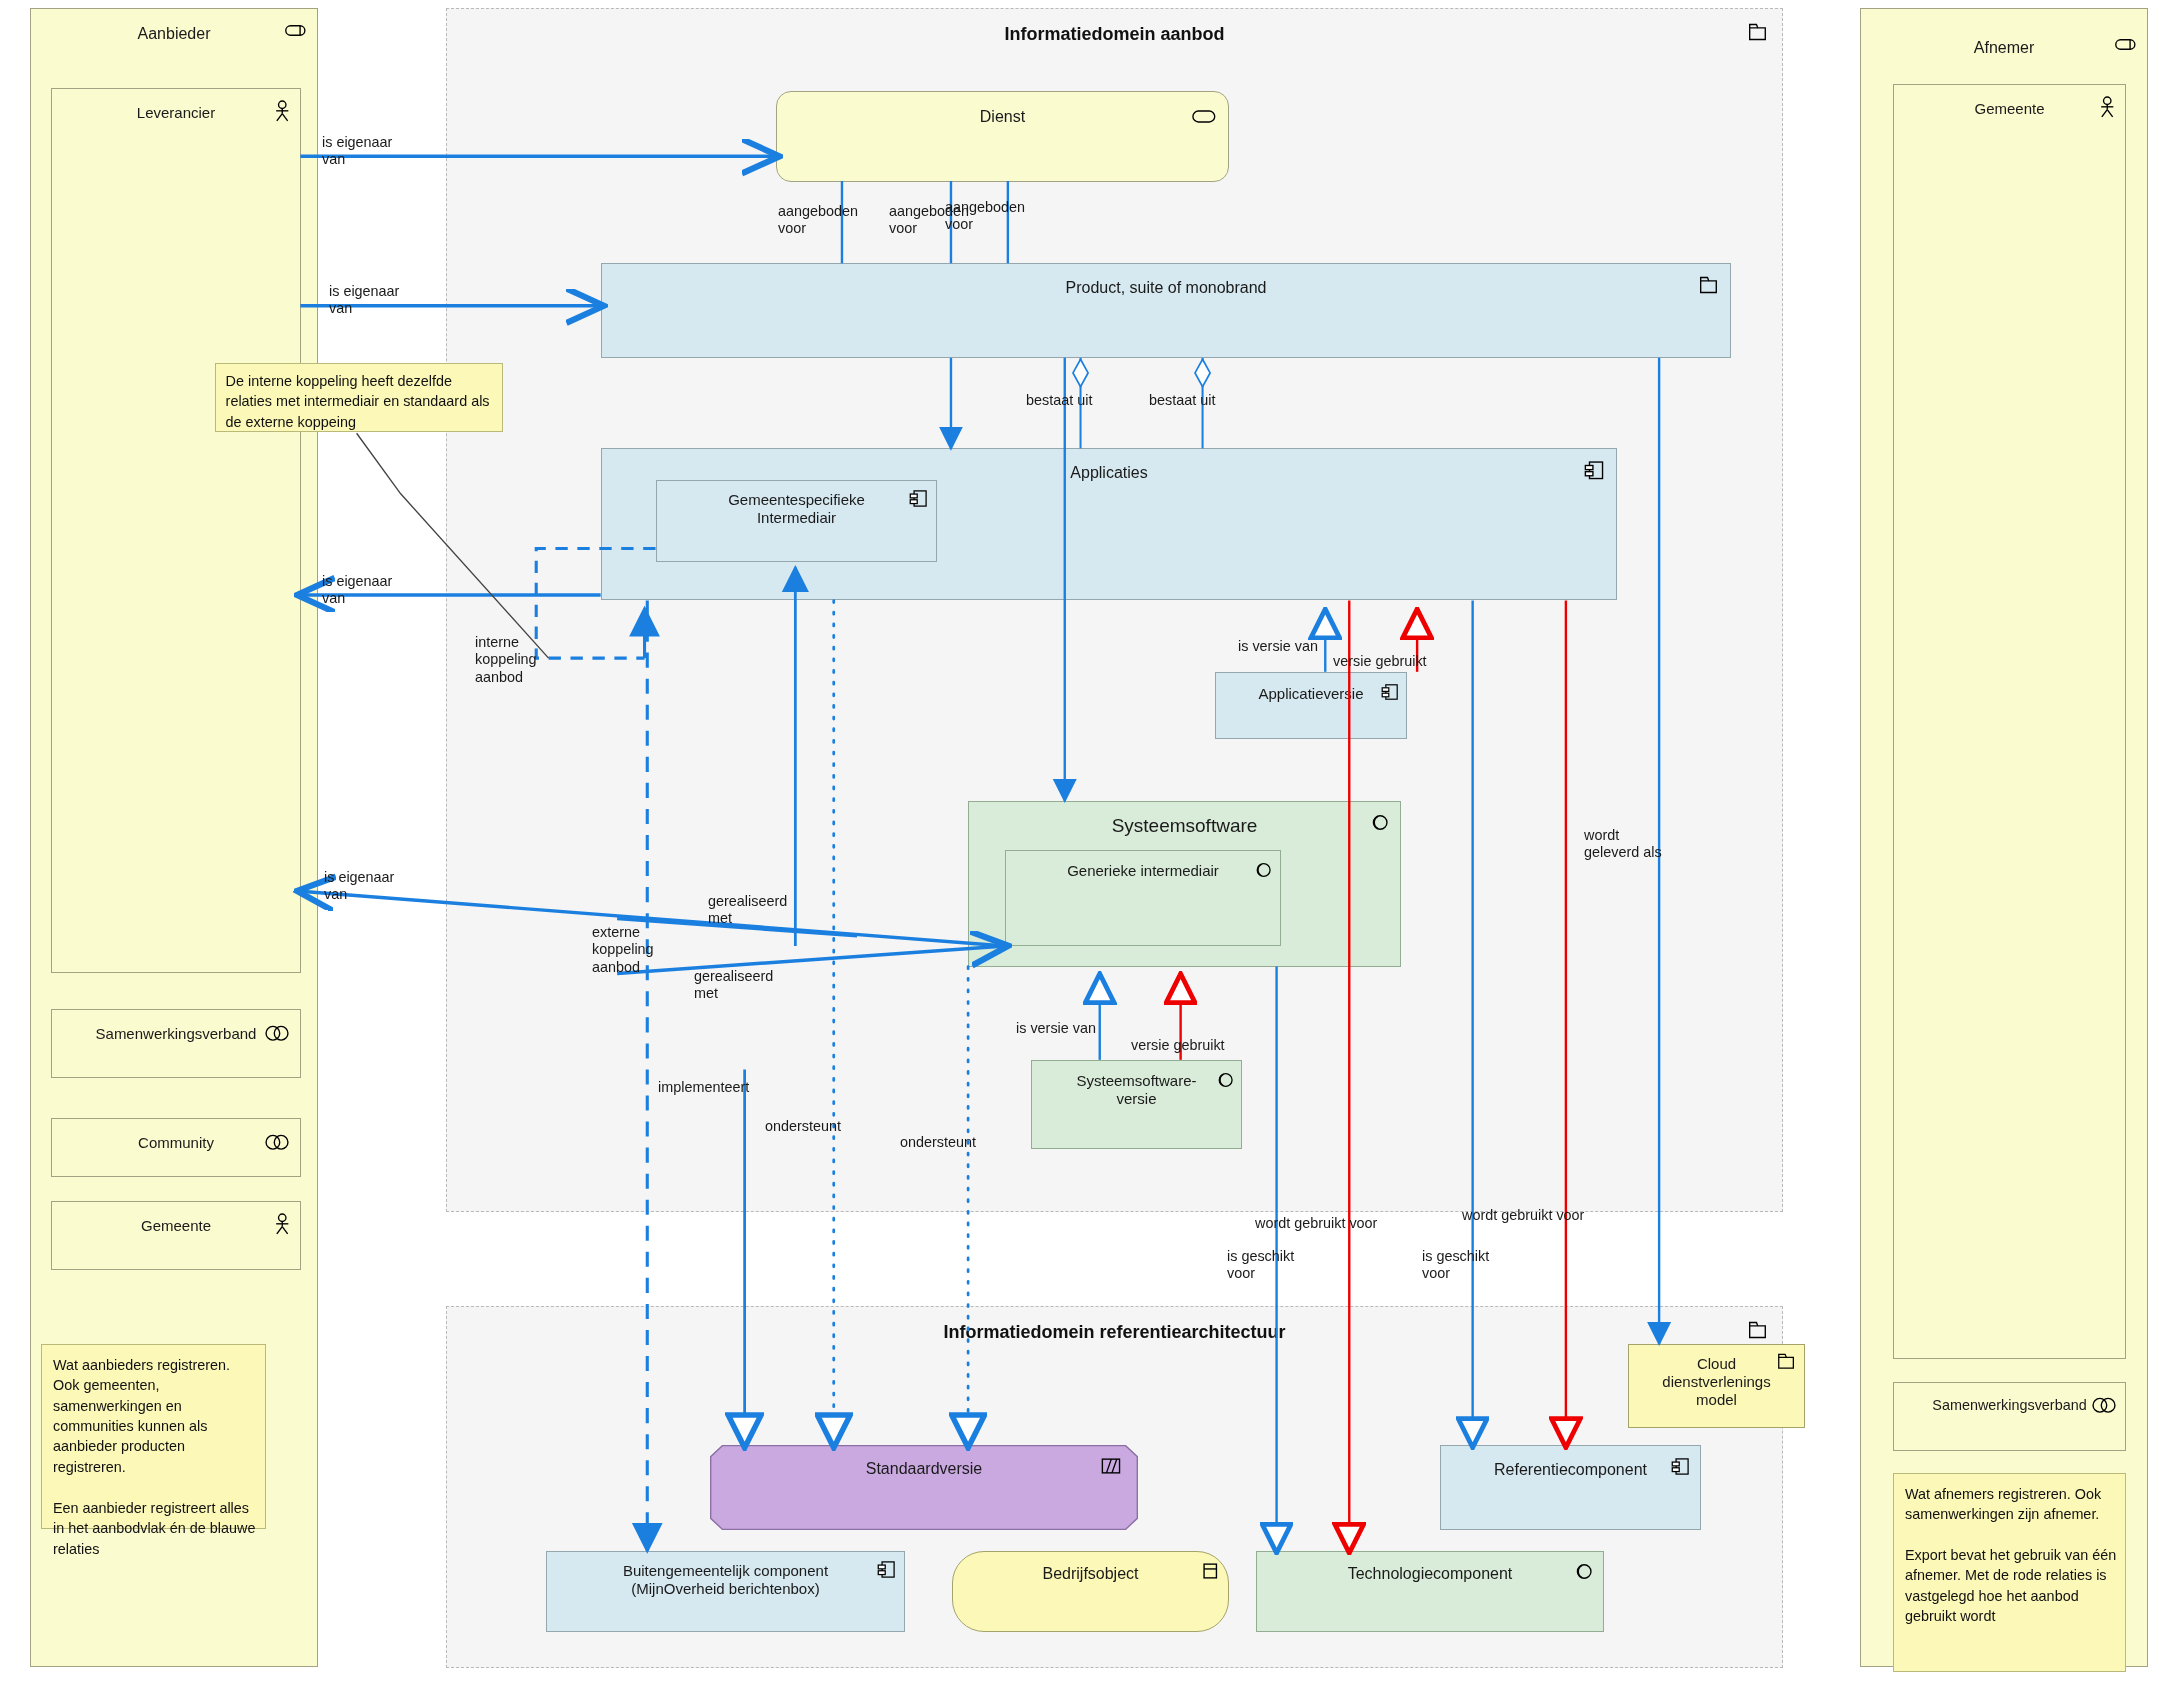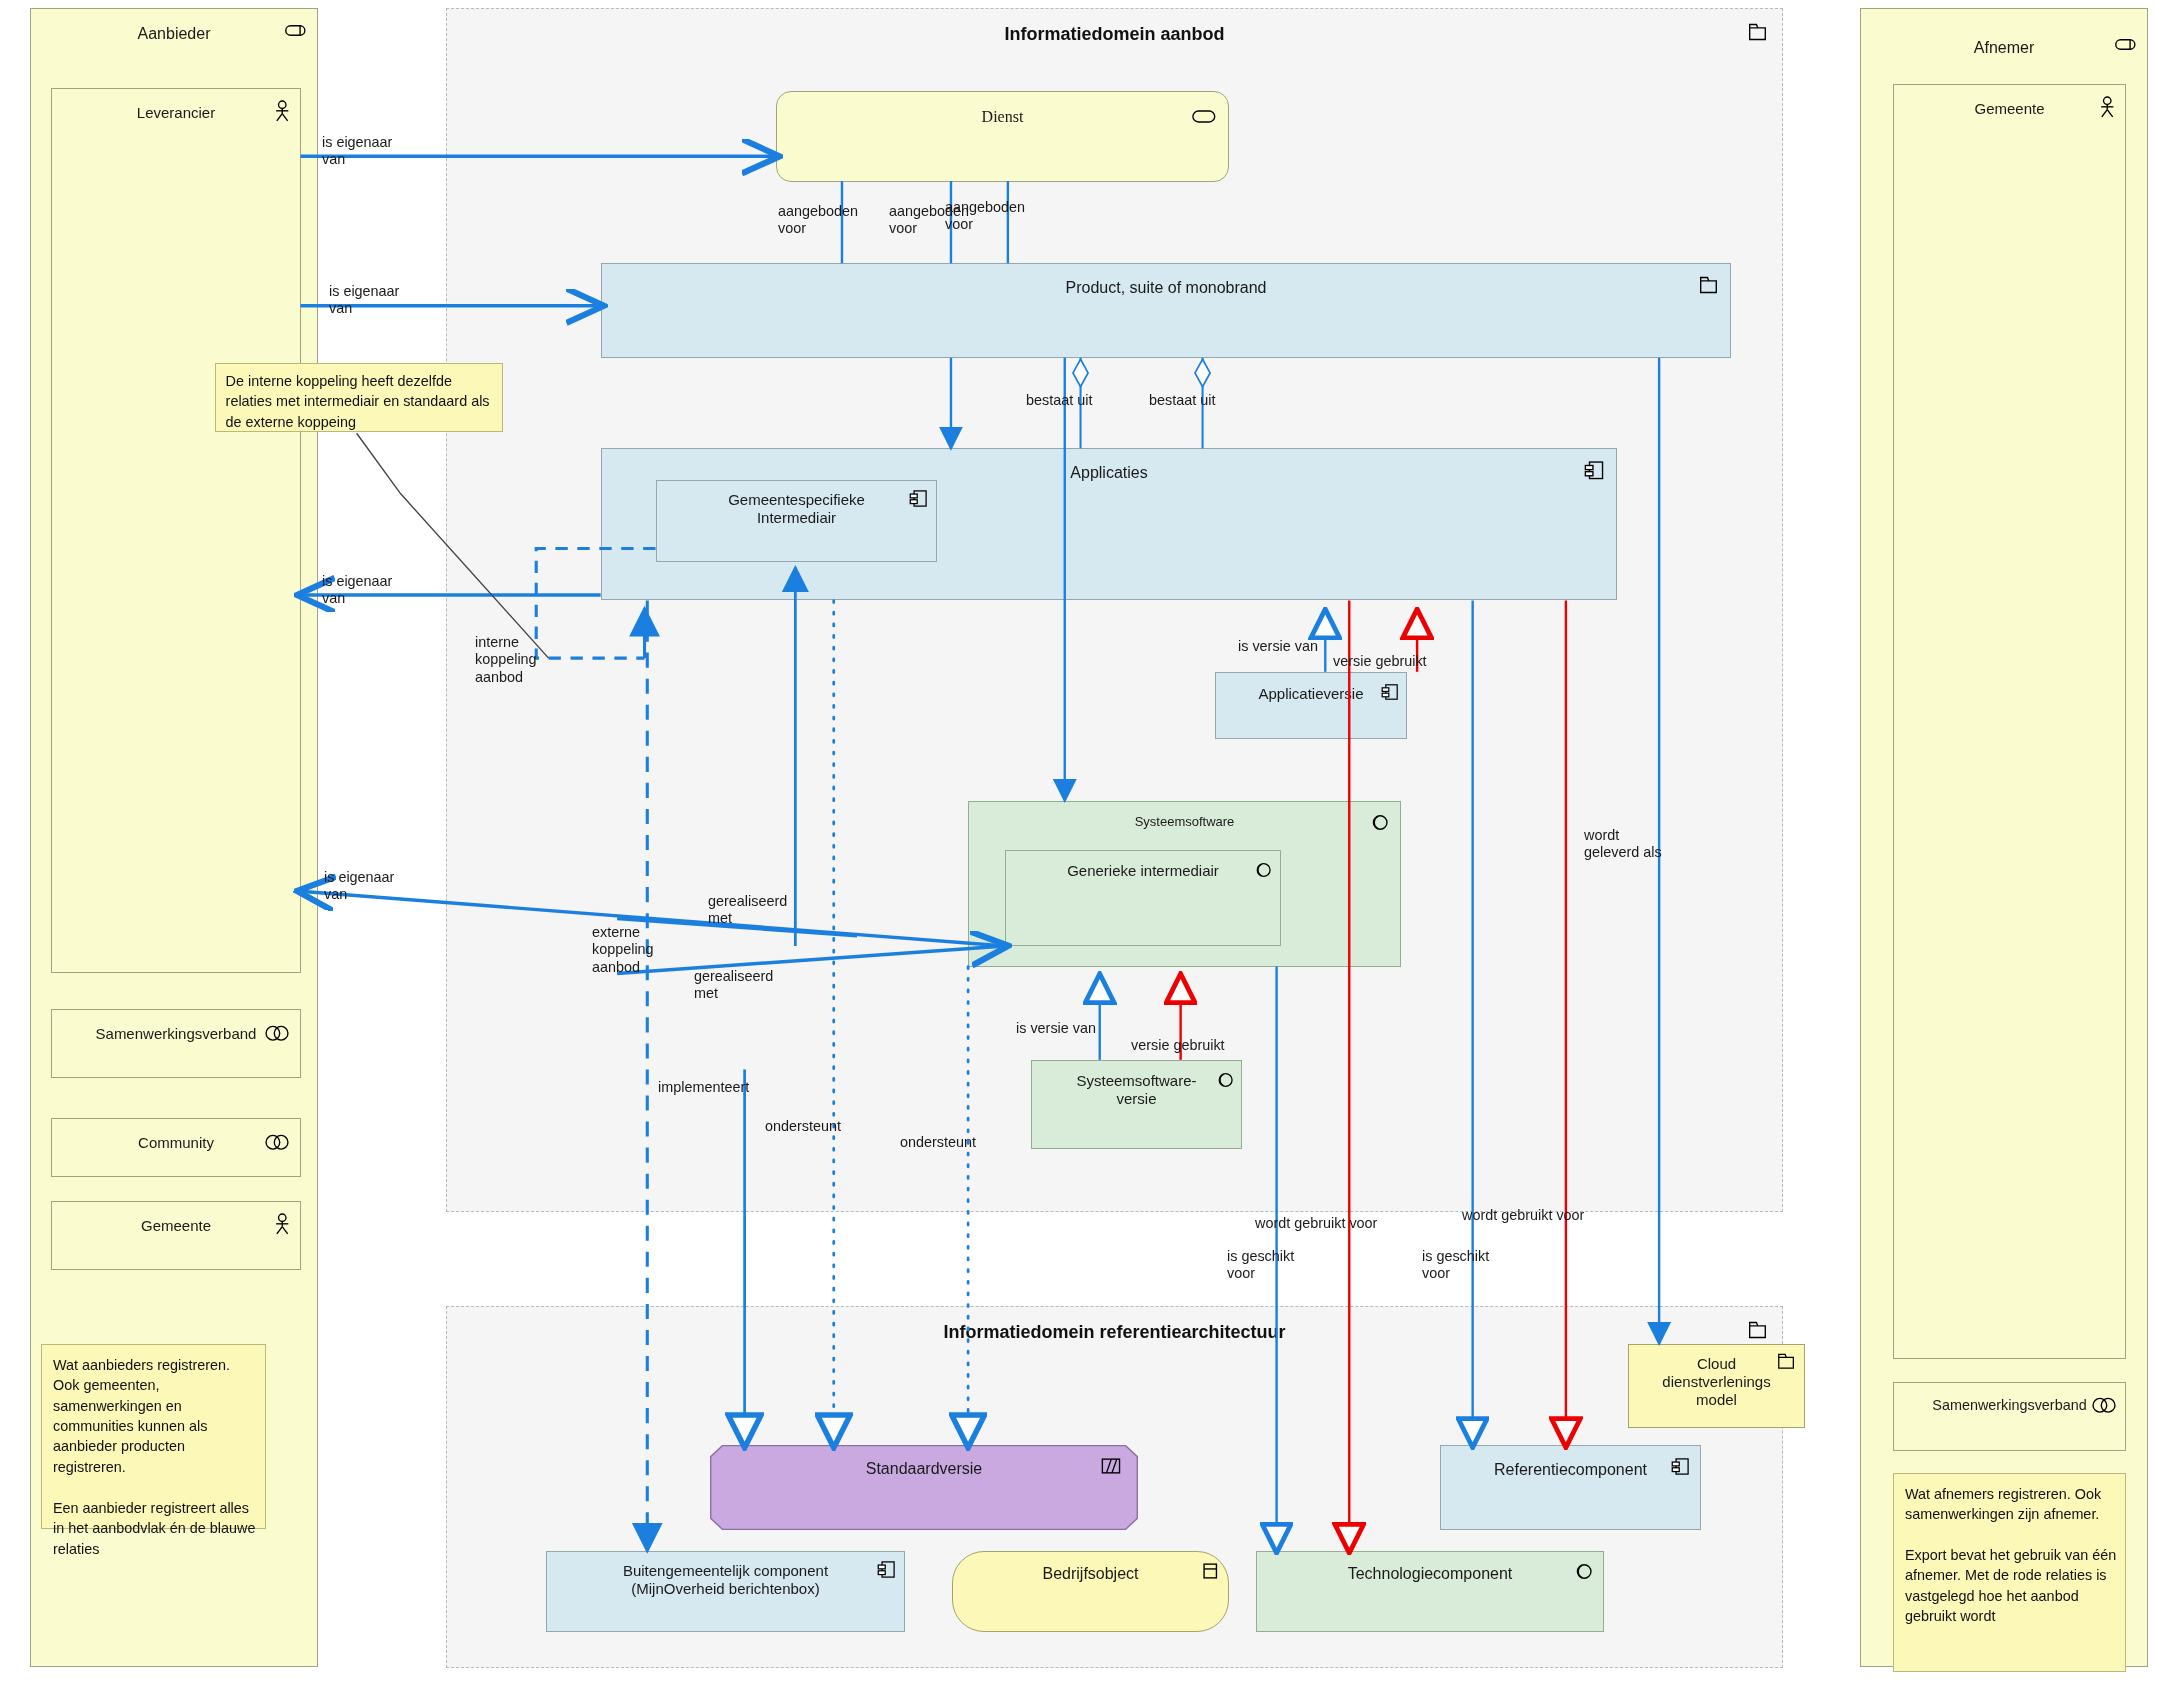--- a/index.html
+++ b/index.html
@@ -113,21 +113,21 @@
 
   <div class="grp-dashed" style="left:446px;top:8.2px;width:1337px;height:1204px;">
     <div class="grp-title" style="top:15px;font-size:18px;">Informatiedomein aanbod</div>
     <svg class="icon" style="right:13.7px;top:13.7px;width:19px;height:18px;" viewBox="0 0 28 26">
       <path d="M1 7 L1 24 L24 24 L24 7 Z" fill="none" stroke="#000" stroke-width="2"></path>
       <path d="M1 7 L1 2 L11 2 L13 7" fill="none" stroke="#000" stroke-width="2"></path>
     </svg>
   </div>
 
   <div class="node yel" style="left:776px;top:91px;width:453px;height:91px;border-radius:15px;">
-    <div class="lbl" style="top:15px;font-size:16px;font-family:Liberation Serif, serif;">Dienst</div>
+    <div class="lbl" style="top:15px;font-size:16px;">Dienst</div>
     <svg class="icon" style="right:11px;top:16.5px;width:25px;height:15px;" viewBox="0 0 36 22">
       <rect x="1" y="3" width="32" height="16" rx="8" fill="none" stroke="#000" stroke-width="2"></rect>
     </svg>
   </div>
 
   <div class="node blu" style="left:601px;top:263px;width:1130px;height:95px;">
     <div class="lbl" style="top:13.7px;font-size:16px;">Product, suite of monobrand</div>
     <svg class="icon" style="right:11px;top:12.3px;width:19px;height:18px;" viewBox="0 0 28 26">
       <path d="M1 7 L1 24 L24 24 L24 7 Z" fill="none" stroke="#000" stroke-width="2"></path>
       <path d="M1 7 L1 2 L11 2 L13 7" fill="none" stroke="#000" stroke-width="2"></path>
@@ -156,21 +156,21 @@
   <div class="node blu" style="left:1215px;top:672px;width:192px;height:67px;">
     <div class="lbl" style="top:12.3px;font-size:15px;">Applicatieversie</div>
     <svg class="icon" style="right:6.9px;top:9.6px;width:18px;height:18px;" viewBox="0 0 30 30">
       <rect x="8" y="3" width="19" height="24" fill="none" stroke="#000" stroke-width="2"></rect>
       <rect x="2" y="8" width="11" height="6" fill="#fff" stroke="#000" stroke-width="2"></rect>
       <rect x="2" y="17" width="11" height="6" fill="#fff" stroke="#000" stroke-width="2"></rect>
     </svg>
   </div>
 
   <div class="node grn" style="left:968px;top:801px;width:433px;height:166px;">
-    <div class="lbl" style="top:12.3px;font-size:13px;">Systeemsoftware</div>
+    <div class="lbl" style="top:12.3px;font-size:19px;">Systeemsoftware</div>
     <svg class="icon" style="right:11px;top:11px;width:19px;height:19px;" viewBox="0 0 28 28">
       <circle cx="15" cy="14" r="10" fill="none" stroke="#000" stroke-width="2"></circle>
       <path d="M12 5 A10 10 0 0 0 12 23" fill="none" stroke="#000" stroke-width="2"></path>
     </svg>
   </div>
 
   <div class="node grn" style="left:1005px;top:850px;width:276px;height:96px;">
     <div class="lbl" style="top:11px;font-size:15px;">Generieke intermediair</div>
     <svg class="icon" style="right:8.2px;top:9.6px;width:18px;height:18px;" viewBox="0 0 28 28">
       <circle cx="15" cy="14" r="10" fill="none" stroke="#000" stroke-width="2"></circle>

